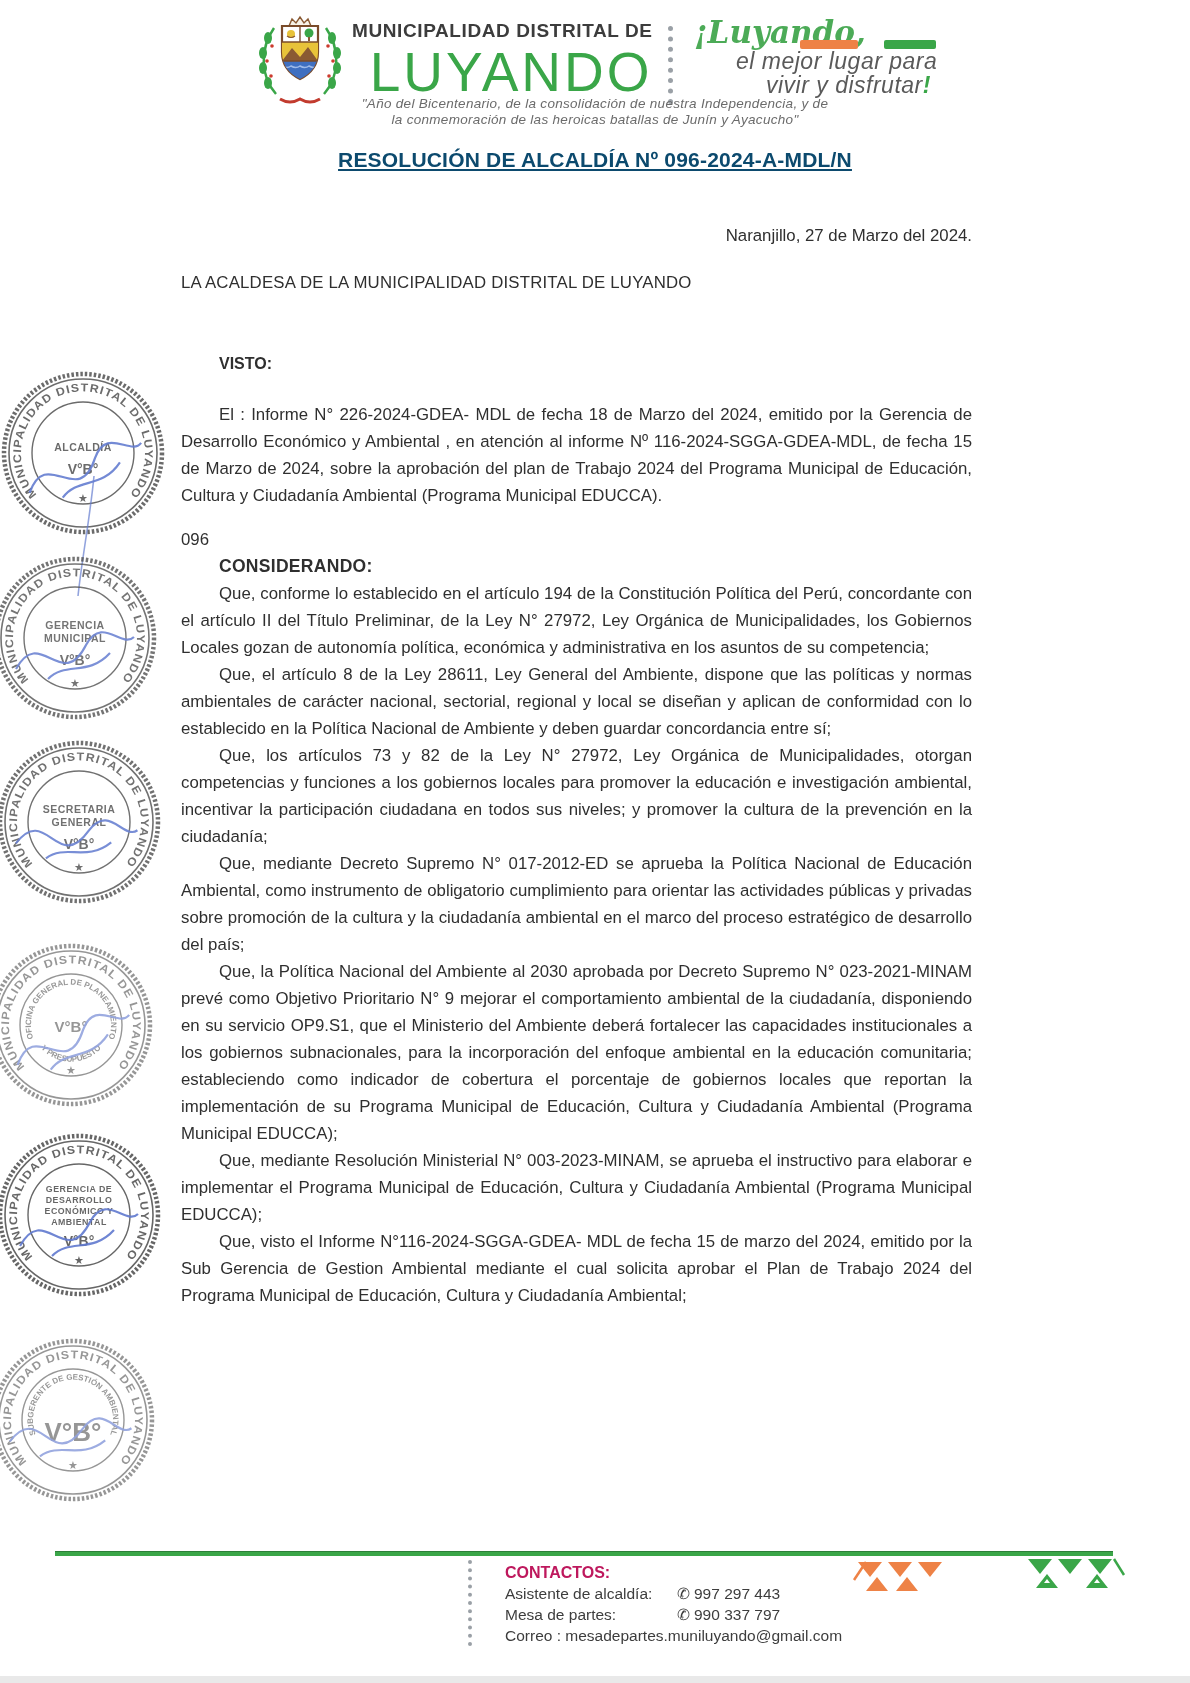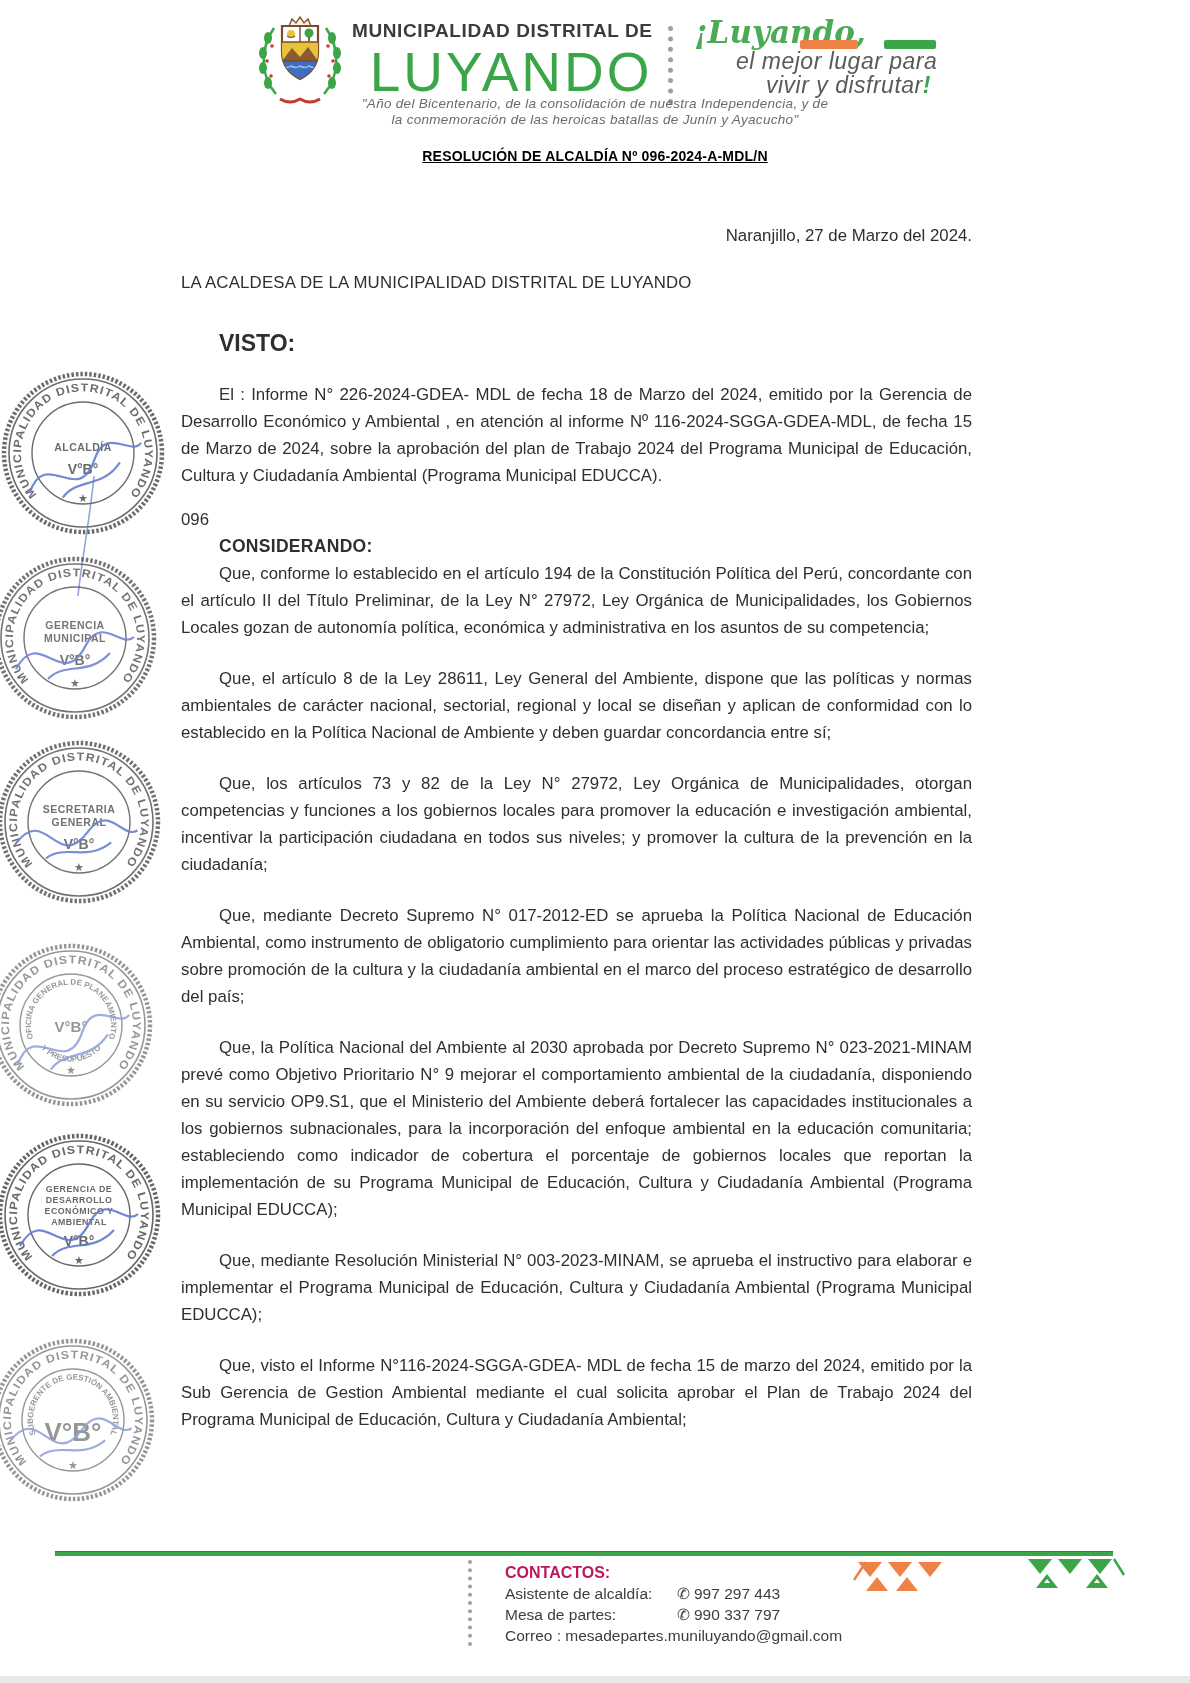--- a/index.html
+++ b/index.html
@@ -18,33 +18,33 @@
   .bar-orange{left:800px;width:58px;}
   .bar-green{left:884px;width:52px;}
   .slogan-l1{position:absolute;left:736px;top:48px;font-size:23px;font-style:italic;color:#5a5a5a;letter-spacing:.5px;}
   .slogan-l2{position:absolute;left:766px;top:72px;font-size:23px;font-style:italic;color:#5a5a5a;letter-spacing:.5px;}
   .slogan-exclaim{font-style:italic;font-weight:bold;color:#3aa648;}
   .year-quote{position:absolute;left:0;top:96px;width:1190px;text-align:center;
               font-size:13.5px;font-style:italic;color:#6b6b6b;line-height:16px;letter-spacing:.3px;}
 
   
   .doc-title{position:absolute;left:0;top:148px;width:1190px;text-align:center;
-             font-size:14px;font-weight:bold;color:#000000;text-decoration:underline;letter-spacing:.2px;}
+             font-size:21px;font-weight:bold;color:#0c4a6e;text-decoration:underline;letter-spacing:.2px;}
 
   
   .doc-body{position:absolute;left:181px;top:222px;width:791px;
             font-size:16.8px;line-height:27px;color:#2f2f2f;text-align:justify;}
   .dateline{text-align:right;}
   .addressee{margin-top:20px;letter-spacing:.2px;}
-  .visto-label{margin-top:34px;margin-left:38px;font-weight:bold;font-size:23px;}
+  .visto-label{margin-top:54px;margin-left:38px;font-weight:bold;font-size:16px;}
   .visto-para{margin-top:24px;text-indent:38px;}
   .num-note{margin-top:6px;}
   .considerando-label{margin-left:38px;font-weight:bold;font-size:17.5px;letter-spacing:.3px;}
   p.para{margin:0;text-indent:38px;}
-  p.para.gap{margin-top:24px;}
+  p.para.gap{}
 
   
   .stamp{position:absolute;pointer-events:none;}
 
   
   .footer-rule{position:absolute;left:55px;top:1551px;width:1058px;height:4px;background:#3aa648;border-top:1px solid #2c8038;}
   .footer-left{position:absolute;left:85px;top:1562px;font-size:15.5px;color:#3d3d3d;line-height:21px;}
   .footer-ruc{font-weight:bold;font-size:17px;color:#2f2f2f;letter-spacing:.3px;}
   .footer-divider{position:absolute;left:468px;top:1560px;height:86px;width:0;border-left:4px dotted #9aa0a6;}
   .footer-right{position:absolute;left:505px;top:1562px;font-size:15.5px;color:#3d3d3d;line-height:21px;}

